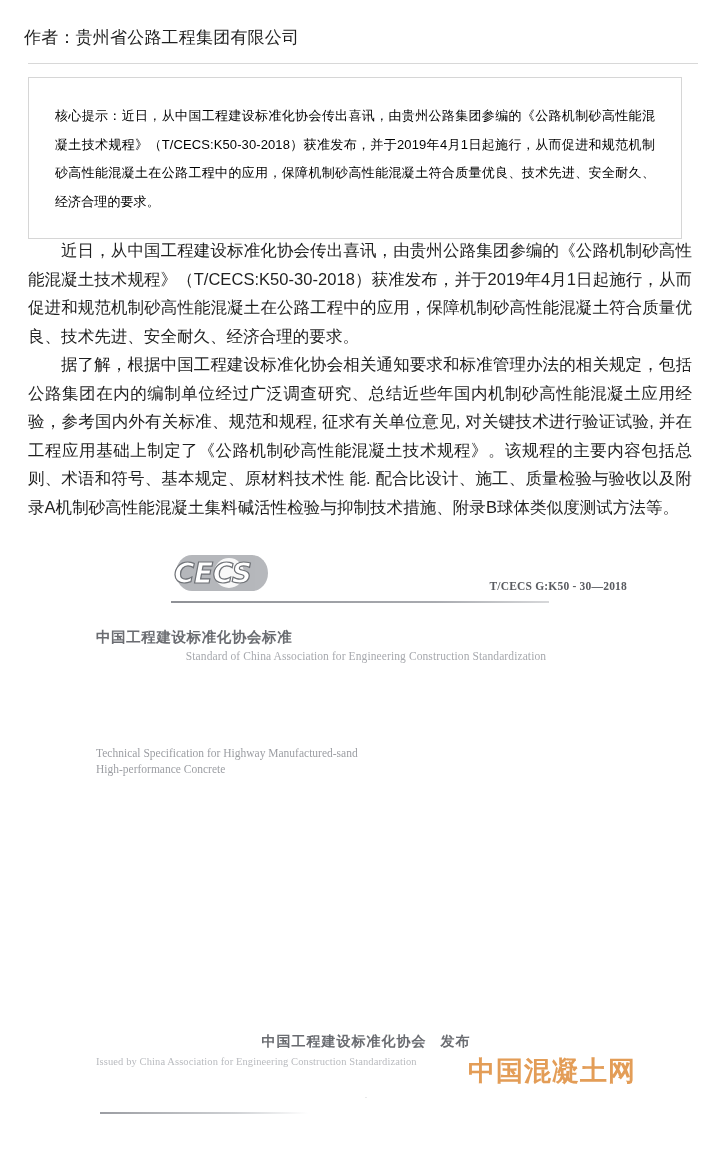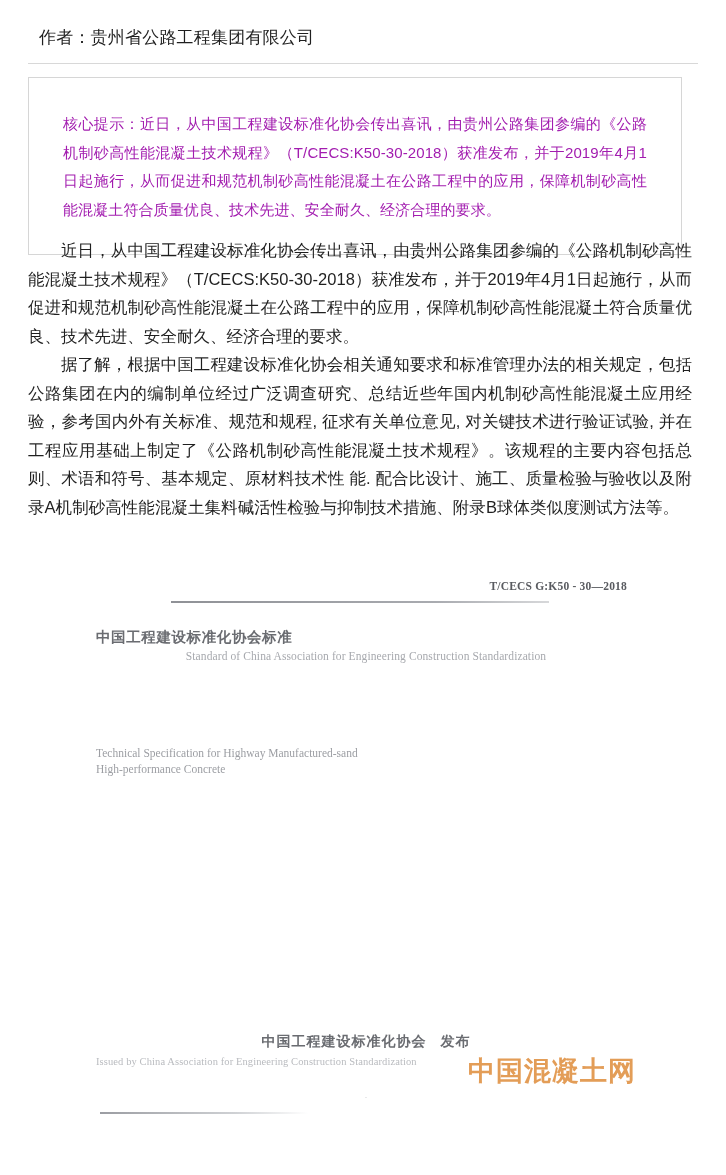--- a/index.html
+++ b/index.html
@@ -23,21 +23,21 @@
   }
 
   
   .author-row {
     position: absolute;
     left: 0;
     top: 26px;
     width: 726px;
     height: 34px;
     box-sizing: border-box;
-    padding-left: 39px;
+    padding-left: 24px;
   }
   .author-text {
     font-size: 17px;
     line-height: 24px;
     color: #1f1f1f;
     letter-spacing: 0.2px;
     white-space: nowrap;
   }
   .author-divider {
     position: absolute;
@@ -53,26 +53,26 @@
     position: absolute;
     left: 28px;
     top: 77px;
     width: 654px;
     box-sizing: border-box;
     border: 1px solid #d6d6d6;
     background: #ffffff;
     padding: 16px 18px 14px 18px;
   }
   .tip-text {
-    font-size: 15px;
+    font-size: 13px;
     line-height: 28.5px;
-    color: #a21caf;
+    color: #000000;
     text-align: justify;
     letter-spacing: 0.1px;
-    margin: 16px;
+    margin: 8px;
   }
 
   
   .body-wrap {
     position: absolute;
     left: 28px;
     top: 236px;
     width: 664px;
   }
   .body-p {
@@ -281,20 +281,24 @@
   </div>
 
   <div class="body-wrap">
     <p class="body-p">近日，从中国工程建设标准化协会传出喜讯，由贵州公路集团参编的《公路机制砂高性能混凝土技术规程》（T/CECS:K50-30-2018）获准发布，并于2019年4月1日起施行，从而促进和规范机制砂高性能混凝土在公路工程中的应用，保障机制砂高性能混凝土符合质量优良、技术先进、安全耐久、经济合理的要求。</p>
     <p class="body-p">据了解，根据中国工程建设标准化协会相关通知要求和标准管理办法的相关规定，包括公路集团在内的编制单位经过广泛调查研究、总结近些年国内机制砂高性能混凝土应用经验，参考国内外有关标准、规范和规程, 征求有关单位意见, 对关键技术进行验证试验, 并在工程应用基础上制定了《公路机制砂高性能混凝土技术规程》。该规程的主要内容包括总则、术语和符号、基本规定、原材料技术性 能. 配合比设计、施工、质量检验与验收以及附录A机制砂高性能混凝土集料碱活性检验与抑制技术措施、附录B球体类似度测试方法等。</p>
   </div>
 
   <div class="doc-image">
 
     <div class="logo-row">
+      <div class="cecs-logo">
+        <div class="cecs-blob"></div>
+        <div class="cecs-word">CECS</div>
+      </div>
       <div class="std-number">T/CECS G:K50 - 30—2018</div>
     </div>
 
     <div class="rule-under-logo"></div>
 
     <div class="assoc-cn">中国工程建设标准化协会标准</div>
     <div class="assoc-en">Standard of China Association for Engineering Construction Standardization</div>
 
     <div class="doc-title-en">
       <div>Technical Specification for Highway Manufactured-sand</div>

